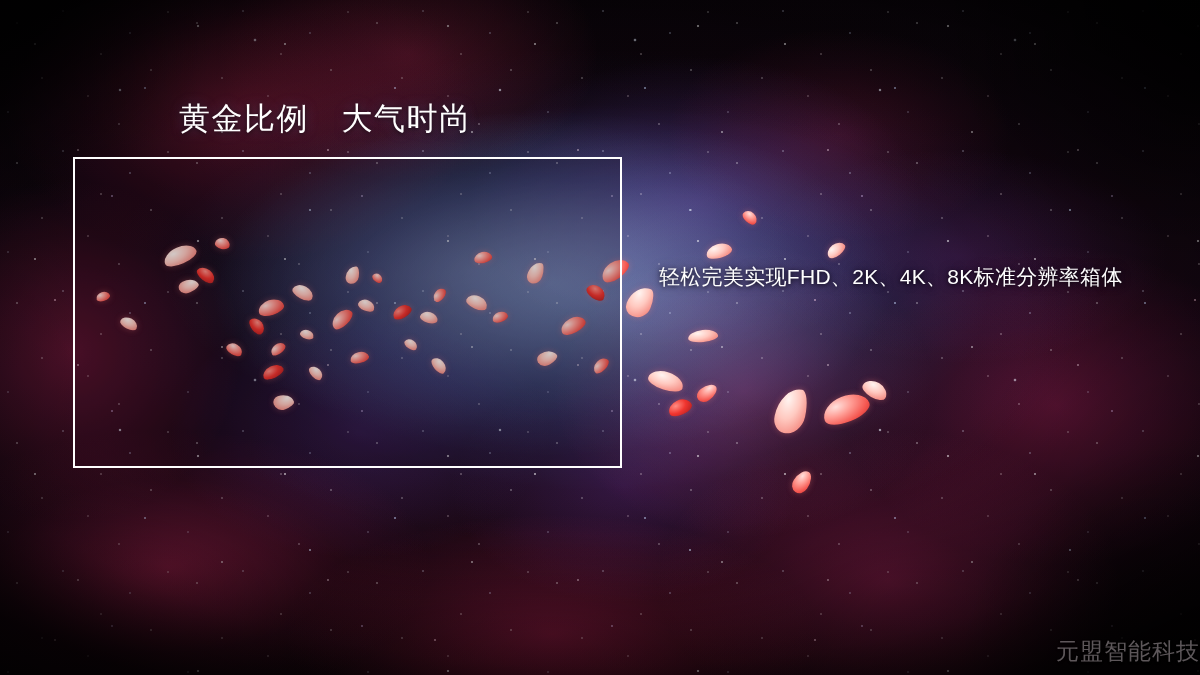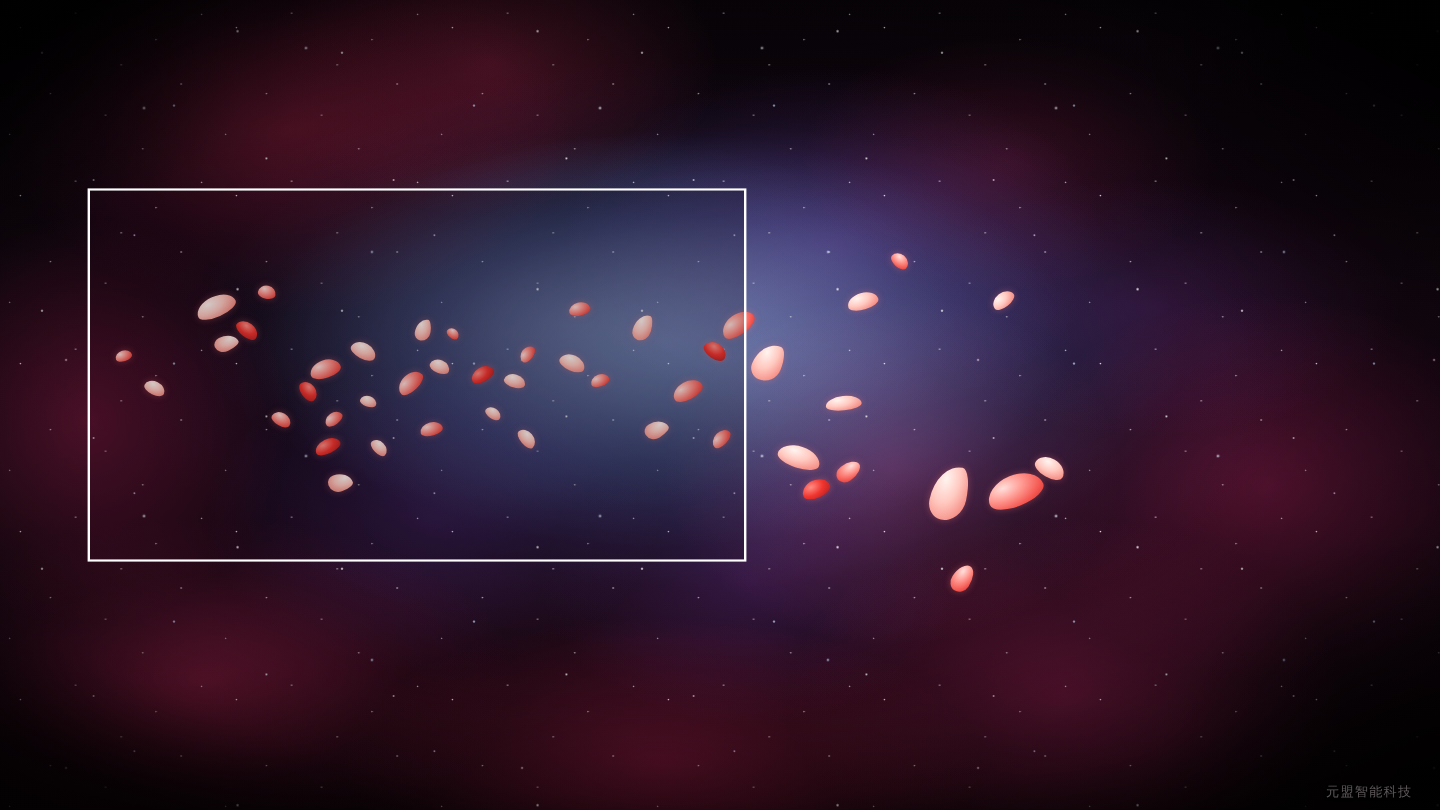--- a/index.html
+++ b/index.html
@@ -162,23 +162,23 @@
   #body-text .line {
     font-size: 21px;
     line-height: 41px;
     color: #ffffff;
     white-space: pre;
     letter-spacing: 0.3px;
     text-shadow: 0 1px 4px rgba(0,0,0,0.75), 0 0 10px rgba(20,10,40,0.6);
   }
   #watermark {
     position: absolute;
-    right: 23px;
+    right: 0;
     bottom: 8px;
-    font-size: 11px;
+    font-size: 23px;
     color: rgba(150,140,146,0.62);
     letter-spacing: 1px;
     text-shadow: 0 1px 2px rgba(0,0,0,0.5);
     text-align: right;
   }
 </style>
 </head>
 <body>
 
 <div id="slide">
@@ -281,19 +281,21 @@
           <div class="petal deep" style="left: 586px; top: 286px; width: 20px; height: 13px; transform: rotate(34deg);"></div>
           <div class="petal" style="left: 600px; top: 262px; width: 30px; height: 17px; transform: rotate(-36deg);"></div>
           <div class="petal" style="left: 592px; top: 360px; width: 18px; height: 11px; transform: rotate(-46deg);"></div>
           <div class="petal pale" style="left: 120px; top: 318px; width: 18px; height: 11px; transform: rotate(26deg);"></div>
           <div class="petal" style="left: 96px; top: 292px; width: 14px; height: 9px; transform: rotate(-18deg);"></div>
         </div>
     </div>
     <div class="inner-dim"></div>
   </div>
 
+  <div id="title">黄金比例　大气时尚</div>
 
   <div id="body-text">
+    <div class="line">轻松完美实现FHD、2K、4K、8K标准分辨率箱体</div>
   </div>
 
   <div id="watermark">元盟智能科技</div>
 
 </div>
 
 </body></html>

